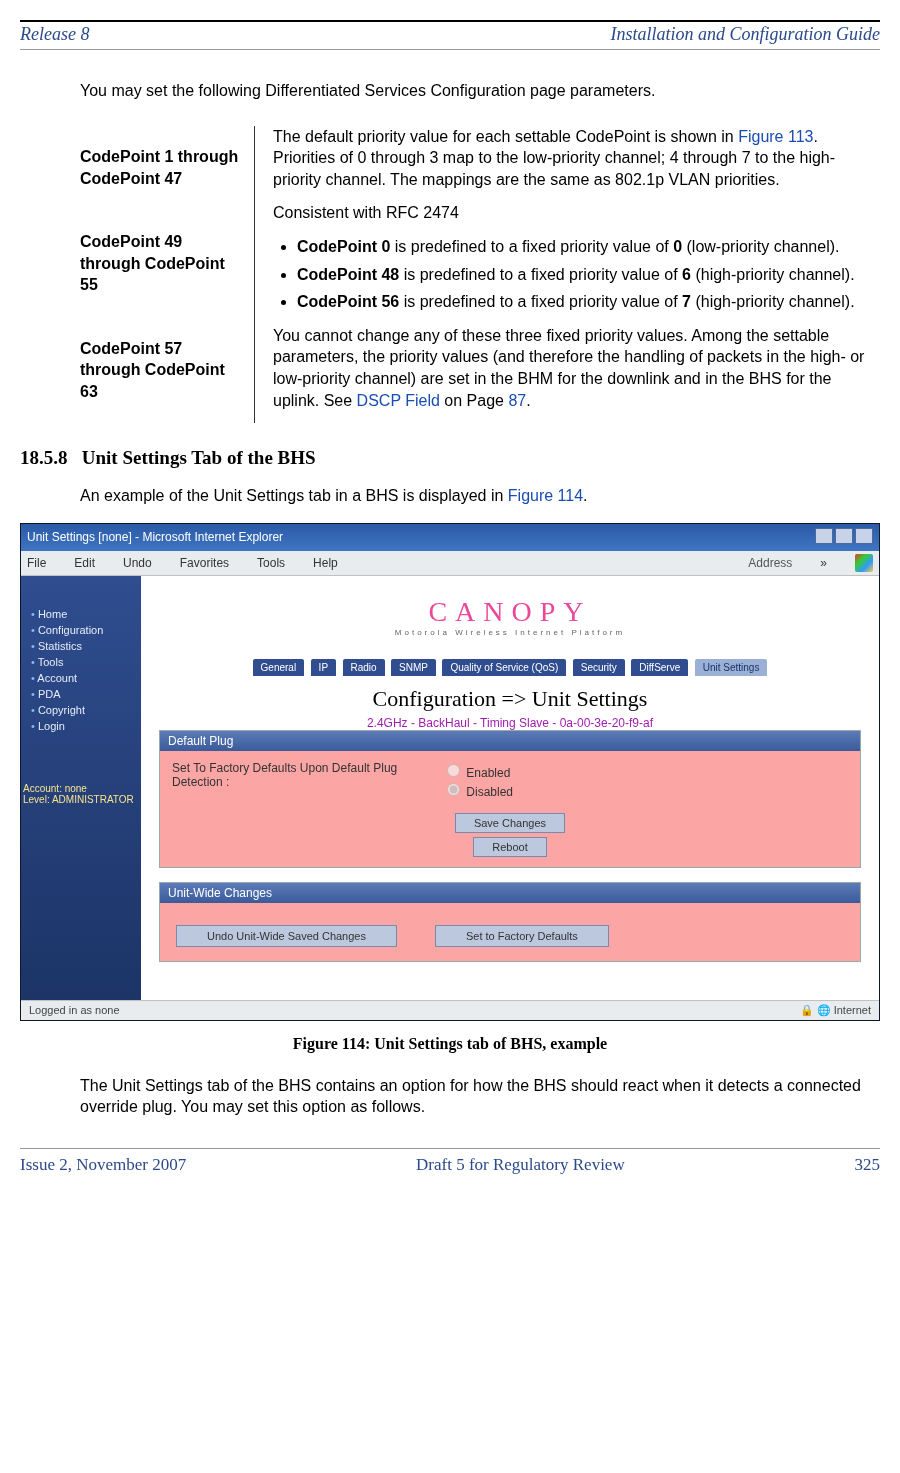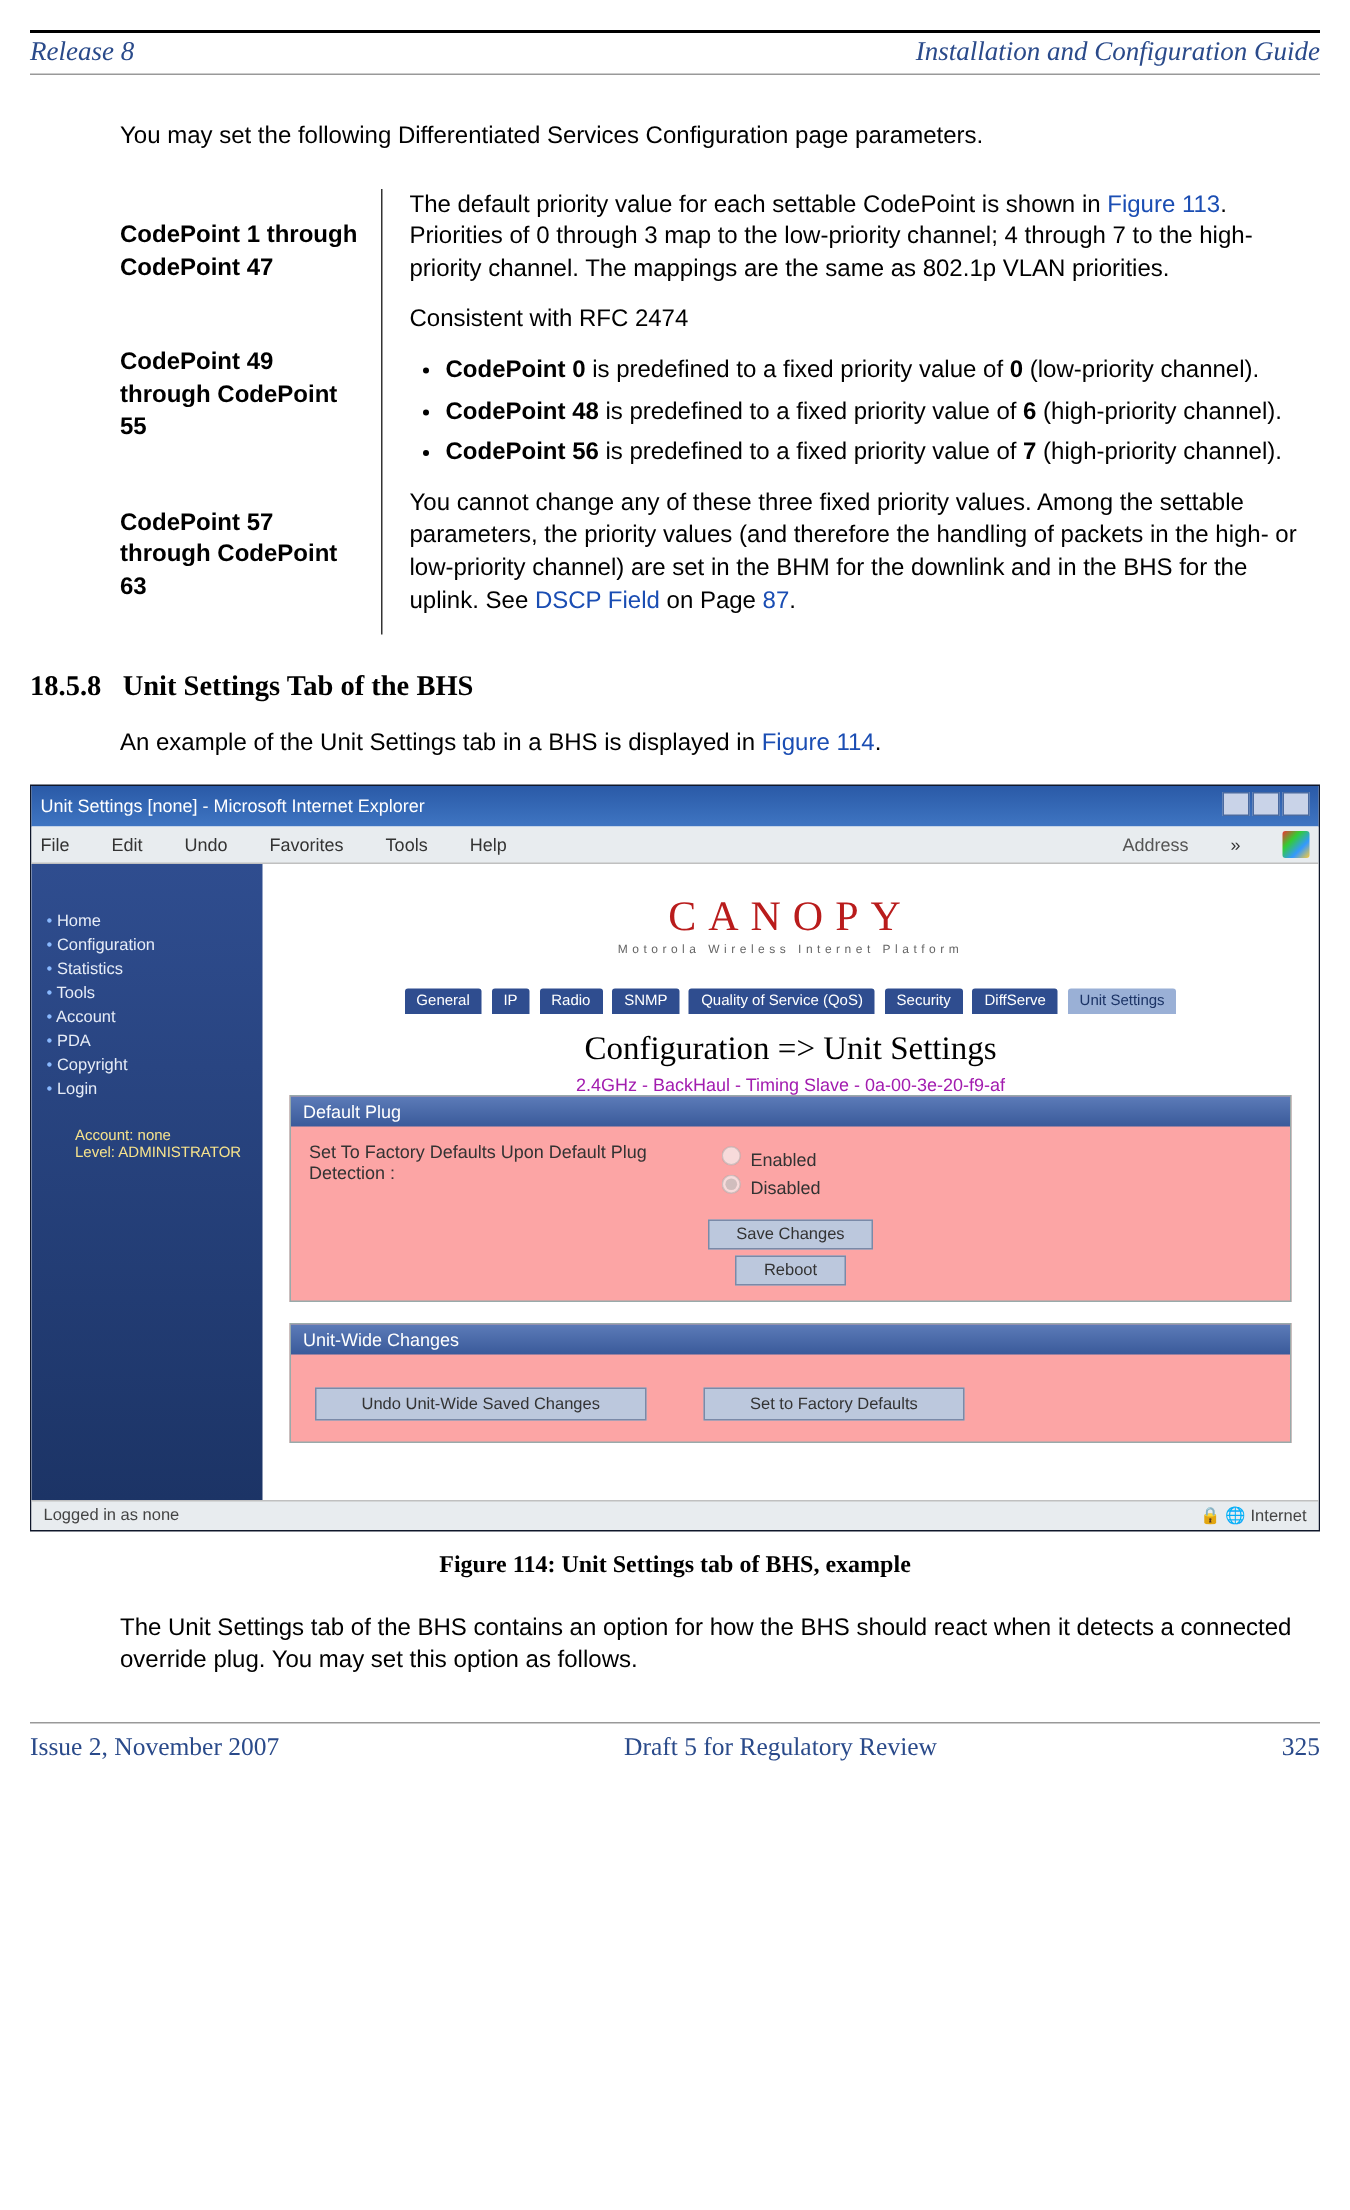--- a/index.html
+++ b/index.html
@@ -111,43 +111,43 @@
     align-items: center;
     gap: 28px;
   }
   .menubar .spacer { flex: 1; }
   .addr-label { color: #555; }
   .browser-content {
     display: flex;
     background: #fff;
   }
   .sidebar {
-    width: 154px;
+    width: 120px;
     background: linear-gradient(#2f4d8f, #1c3466);
     color: #e6ecf7;
     font-size: 11px;
     padding: 30px 0 50px 0;
   }
   .sidebar ul { list-style: none; margin: 0; padding: 0 0 0 10px; }
   .sidebar li { padding: 2px 0; }
   .sidebar li::before { content: "• "; color: #89b9ff; }
-  .sidebar .acct { margin-top: 18px; padding-left: 29px; color: #f7e38c; font-size: 10px; }
+  .sidebar .acct { margin-top: 49px; padding-left: 2px; color: #f7e38c; font-size: 10px; }
   .main-pane {
     flex: 1;
     padding: 14px 18px 24px 18px;
   }
   .logo-area {
     text-align: center;
     padding: 6px 0 14px 0;
   }
   .logo-text {
     font-family: "Times New Roman", serif;
     letter-spacing: 8px;
     font-size: 28px;
-    color: #b91c1c;
+    color: #ec4899;
   }
   .logo-sub {
     font-size: 8px;
     letter-spacing: 3px;
     color: #666;
   }
   .tabrow {
     text-align: center;
     margin: 6px 0 10px 0;
   }

